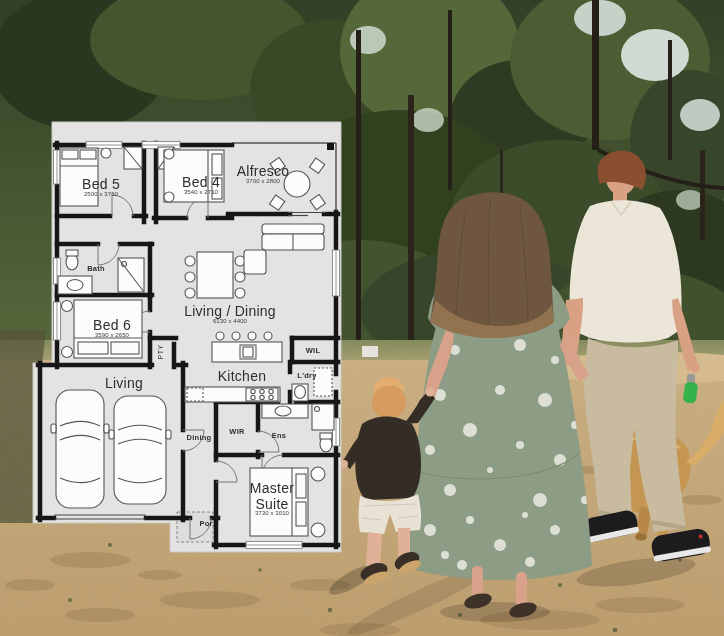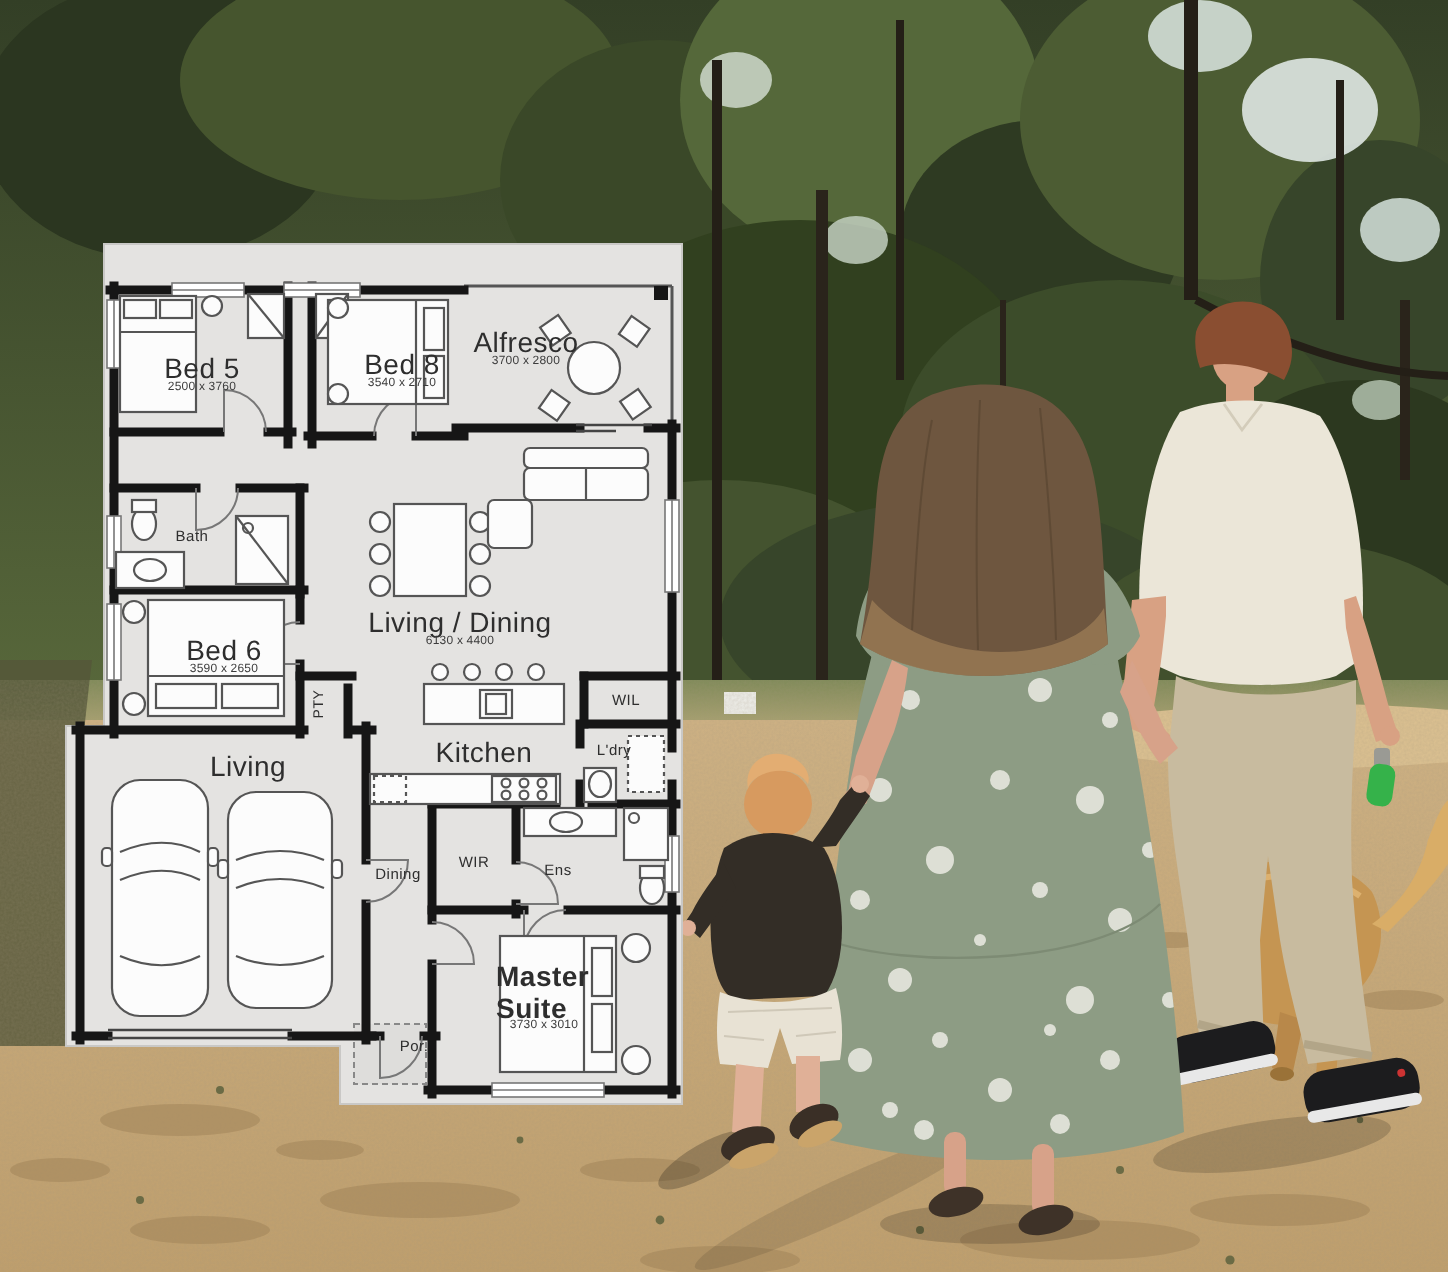--- a/index.html
+++ b/index.html
@@ -2,23 +2,23 @@
 <html><head>
 <meta charset="utf-8">
 <style>
   html,body{margin:0;padding:0;background:#777;}
   .stage{position:relative;width:724px;height:636px;overflow:hidden;
          font-family:"Liberation Sans",sans-serif;}
   .scene{position:absolute;left:0;top:0;}
   .plan-labels{position:absolute;left:0;top:0;width:724px;height:636px;pointer-events:none;}
   .lbl{position:absolute;transform:translate(-50%,-50%);
        font-size:14px;color:#2e2e2e;letter-spacing:.25px;white-space:nowrap;}
-  .lbl.sm{font-size:7.5px;}
+  .lbl.sm{font-size:7.5px;font-weight:bold;}
   .lbl.rot{transform:translate(-50%,-50%) rotate(-90deg);font-size:7px;}
-  .lbl.master{white-space:normal;width:48px;line-height:1.15;font-weight:bold;}
+  .lbl.master{white-space:normal;width:48px;text-align:center;line-height:1.15;}
   .dims{position:absolute;transform:translate(-50%,-50%);
         font-size:6px;color:#3c3c3c;letter-spacing:.1px;white-space:nowrap;}
 </style>
 </head>
 <body>
 
 <div class="stage">
 
 <svg class="scene" width="724" height="636" viewBox="0 0 724 636">
   <defs>
@@ -459,21 +459,21 @@
             <rect x="166" y="430" width="5" height="9" rx="2"></rect>
       </g>
     </g>
   </g>
 </svg>
 
 <div class="plan-labels">
   <div class="lbl" style="left:101px;top:184px">Bed 5</div>
   <div class="dims" style="left:101px;top:194px">2500 x 3760</div>
 
-  <div class="lbl" style="left:201px;top:182px">Bed 8</div>
+  <div class="lbl" style="left:201px;top:182px">Bed 4</div>
   <div class="dims" style="left:201px;top:191.5px">3540 x 2710</div>
 
   <div class="lbl" style="left:263px;top:171px">Alfresco</div>
   <div class="dims" style="left:263px;top:181px">3700 x 2800</div>
 
   <div class="lbl" style="left:230px;top:311px">Living / Dining</div>
   <div class="dims" style="left:230px;top:320.5px">6130 x 4400</div>
 
   <div class="lbl sm" style="left:96px;top:268px">Bath</div>
 

